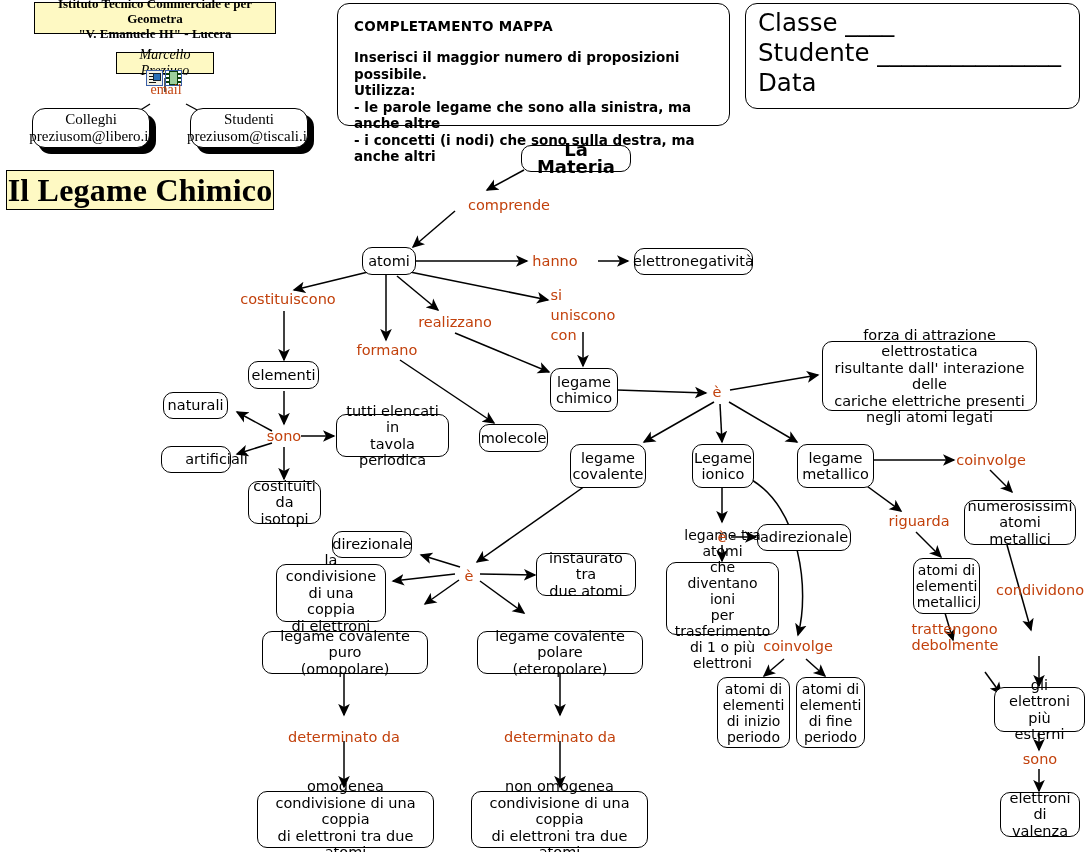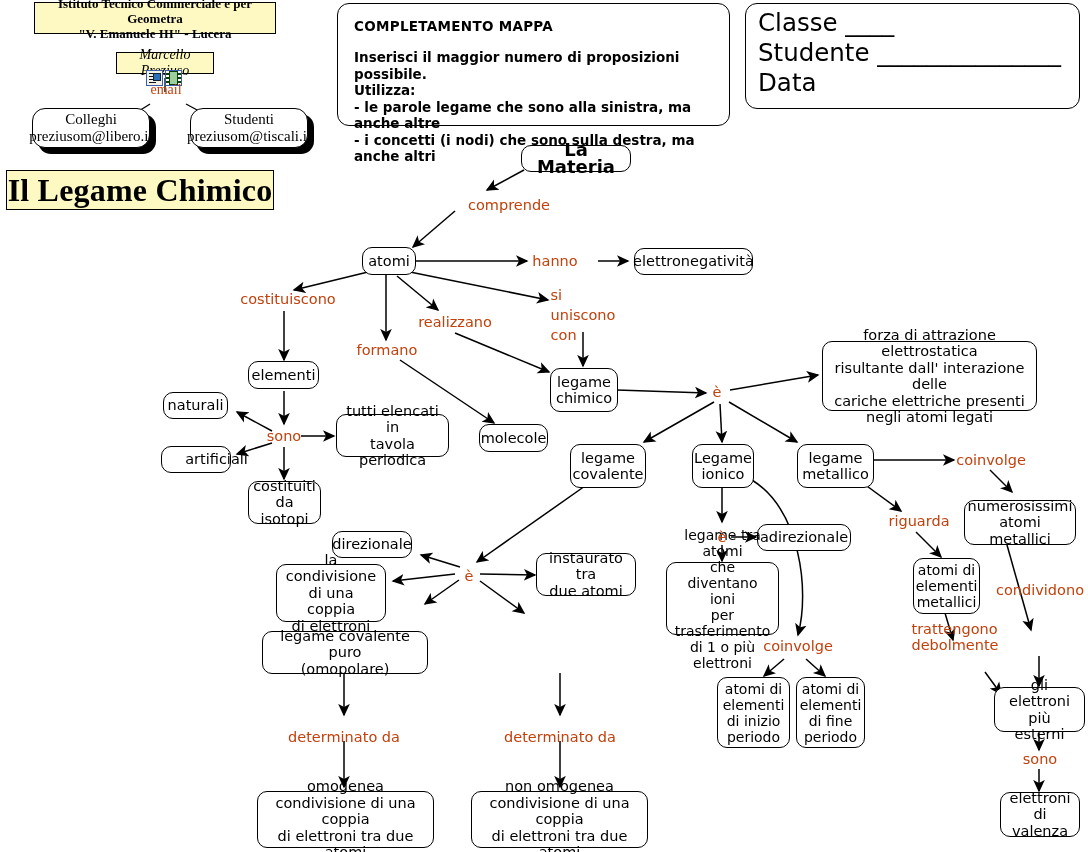--- a/index.html
+++ b/index.html
@@ -254,20 +254,22 @@
   <div class="node" style="left:276px;top:564px;width:110px;height:58px;">la condivisione
 di una coppia
 di elettroni</div>
 
   <div class="node" style="left:536px;top:553px;width:100px;height:43px;">instaurato tra
 due atomi</div>
 
   <div class="node" style="left:262px;top:631px;width:166px;height:43px;">legame covalente puro
 (omopolare)</div>
 
+  <div class="node" style="left:477px;top:631px;width:166px;height:43px;">legame covalente polare
+(eteropolare)</div>
 
   <div class="node" style="left:257px;top:791px;width:177px;height:57px;">omogenea
 condivisione di una coppia
 di elettroni tra due atomi</div>
 
   <div class="node" style="left:471px;top:791px;width:177px;height:57px;">non omogenea
 condivisione di una coppia
 di elettroni tra due atomi</div>
 
   <div class="node" style="left:757px;top:524px;width:94px;height:27px;">adirezionale</div>

